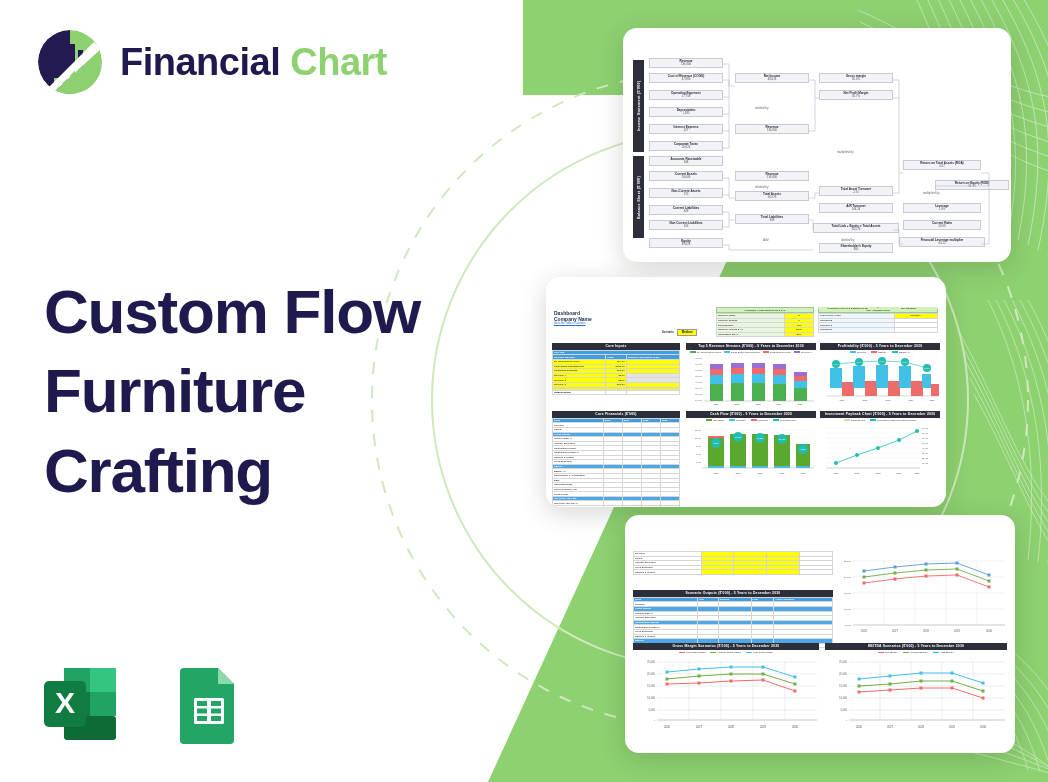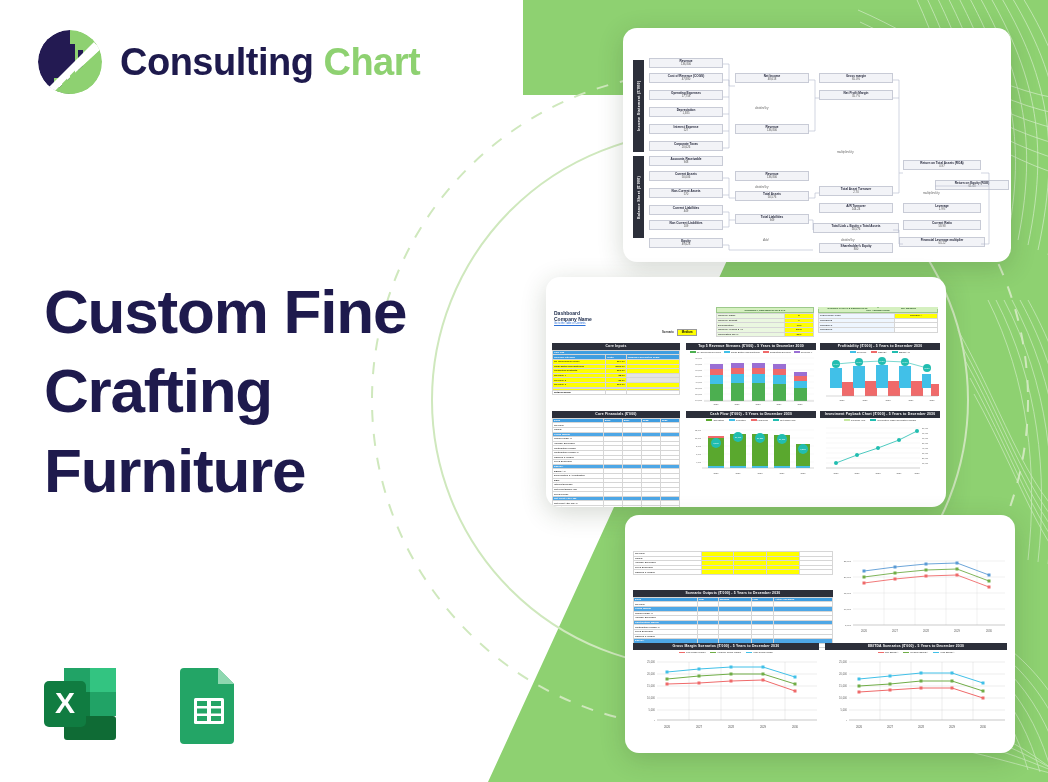--- a/index.html
+++ b/index.html
@@ -229,28 +229,28 @@
         <path d="M 14,68 L 64,22 L 68,68 Z" fill="#8ed171"></path>
         <g>
           <rect x="18" y="50" width="5" height="16" fill="#8ed171"></rect>
           <rect x="26" y="46" width="5" height="20" fill="#8ed171"></rect>
           <rect x="34" y="42" width="5" height="24" fill="#8ed171"></rect>
         </g>
         <path d="M 10,62 L 58,14 L 62,19 L 14,68 Z" fill="#ffffff"></path>
       </g>
     </svg>
     <div class="logo-text">
-      <span class="t1">Consulting </span><span class="t2">Chart</span>
+      <span class="t1">Financial </span><span class="t2">Chart</span>
     </div>
   </div>
 
   <div class="headline">
-    <div>Custom Fine</div>
+    <div>Custom Flow</div>
+    <div>Furniture</div>
     <div>Crafting</div>
-    <div>Furniture</div>
   </div>
 
   <div class="app-icons">
     <svg class="app-icon" viewBox="0 0 84 84">
       <rect x="26" y="6" width="52" height="24" fill="#21a366"></rect>
       <rect x="26" y="30" width="52" height="24" fill="#107c41"></rect>
       <rect x="26" y="54" width="52" height="24" rx="3" fill="#0f6b35"></rect>
       <rect x="52" y="6" width="26" height="24" fill="#33c481"></rect>
       <rect x="52" y="30" width="26" height="24" fill="#21a366"></rect>
       <rect x="26" y="6" width="52" height="72" rx="3" fill="none"></rect>

